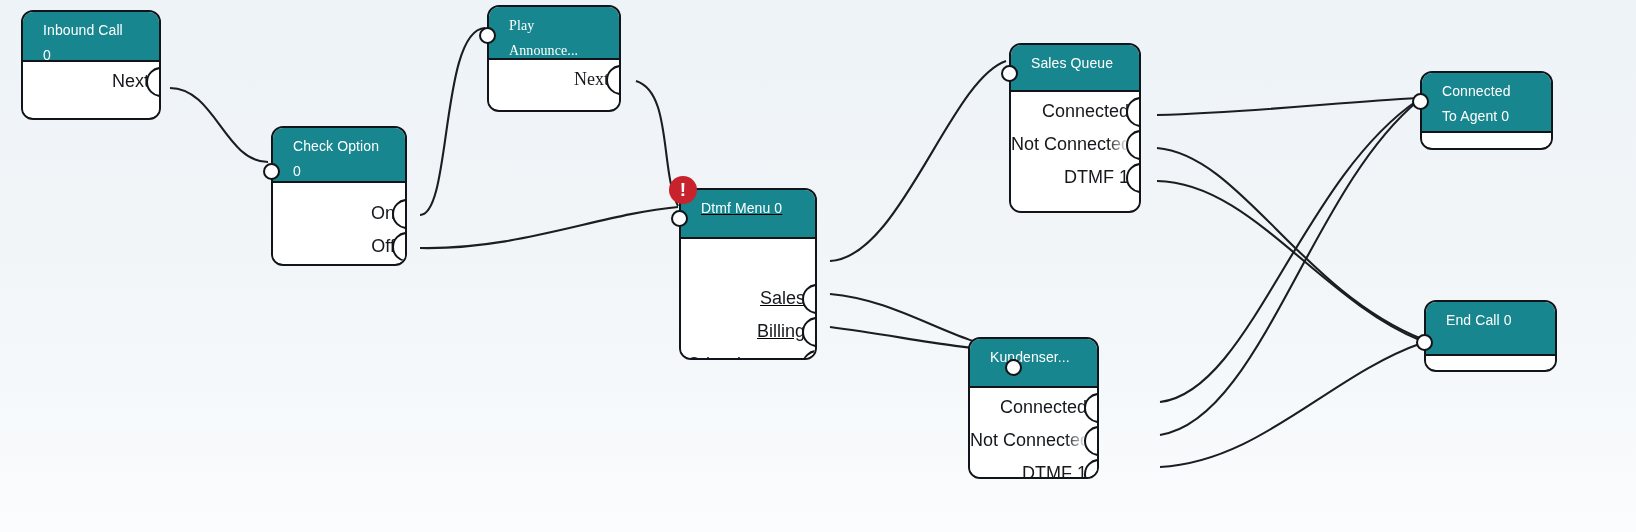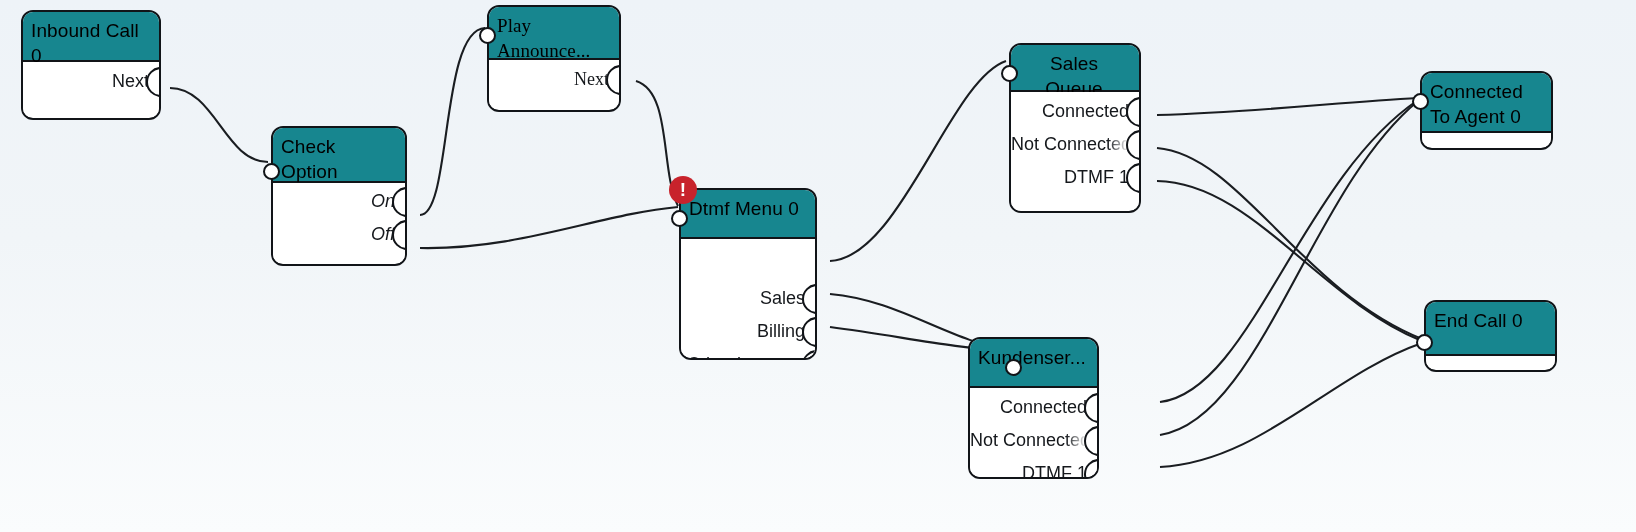--- a/index.html
+++ b/index.html
@@ -27,24 +27,24 @@
   .node {
     position: absolute;
     box-sizing: border-box;
     border: 2.5px solid #111418;
     border-radius: 12px;
     background: #ffffff;
     overflow: hidden;
   }
   .node-header {
     background: #17868f;
-    color: #000000;
-    font-size: 19px;
+    color: #ffffff;
+    font-size: 14px;
     line-height: 25px;
-    padding: 6px 10px 8px 8px;
+    padding: 6px 10px 8px 20px;
     box-sizing: border-box;
     border-bottom: 2.5px solid #111418;
     white-space: pre-line;
     letter-spacing: .1px;
   }
   .node-body {
     background: #ffffff;
     box-sizing: border-box;
     position: relative;
   }
@@ -152,21 +152,21 @@
         <div class="node-body" style="height: 55px; padding-top: 3px;">
           <div class="port-row">
             <span class="port-label">Next</span>
             <span class="port-dot"></span>
           </div>
         </div>
       </div>
       <div class="node" style="left: 271px; top: 126px; width: 136px; height: 140px;">
         <div class="node-header" style="height: 55px;">Check Option
 0</div>
-        <div class="node-body" style="height: 80px; padding-top: 2px; font-style: italic;">
+        <div class="node-body" style="height: 80px; padding-top: 14px;">
           <div class="port-row">
             <span class="port-label">On</span>
             <span class="port-dot"></span>
           </div>
           <div class="port-row">
             <span class="port-label">Off</span>
             <span class="port-dot"></span>
           </div>
         </div>
       </div>
@@ -175,40 +175,40 @@
         <div class="node-header" style="height: 53px;">Play
 Announce...</div>
         <div class="node-body" style="height: 49px; padding-top: 3px;">
           <div class="port-row">
             <span class="port-label">Next</span>
             <span class="port-dot"></span>
           </div>
         </div>
       </div>
       <div class="in-port" style="left: 479px; top: 27px;"></div>
-      <div class="node" style="left: 679px; top: 188px; width: 138px; height: 172px;">
+      <div class="node" style="left: 679px; top: 188px; width: 138px; height: 172px; text-decoration: underline;">
         <div class="node-header" style="height: 49px;">Dtmf Menu 0</div>
         <div class="node-body" style="height: 118px; padding-top: 3px; margin-top: 40px;">
           <div class="port-row">
             <span class="port-label">Sales</span>
             <span class="port-dot"></span>
           </div>
           <div class="port-row">
             <span class="port-label">Billing</span>
             <span class="port-dot"></span>
           </div>
           <div class="port-row">
             <span class="port-label clipped">Other key pressed</span>
             <span class="port-dot"></span>
           </div>
         </div>
       </div>
       <div class="in-port" style="left: 671px; top: 210px;"></div>
       <div class="error-badge" style="left: 669px; top: 176px;">!</div>
-      <div class="node" style="left: 1009px; top: 43px; width: 132px; height: 170px; text-align: center;">
+      <div class="node" style="left: 1009px; top: 43px; width: 132px; height: 170px;">
         <div class="node-header" style="height: 47px;">Sales Queue</div>
         <div class="node-body" style="height: 118px; padding-top: 3px;">
           <div class="port-row">
             <span class="port-label">Connected</span>
             <span class="port-dot"></span>
           </div>
           <div class="port-row">
             <span class="port-label clipped">Not Connected</span>
             <span class="port-dot"></span>
           </div>

